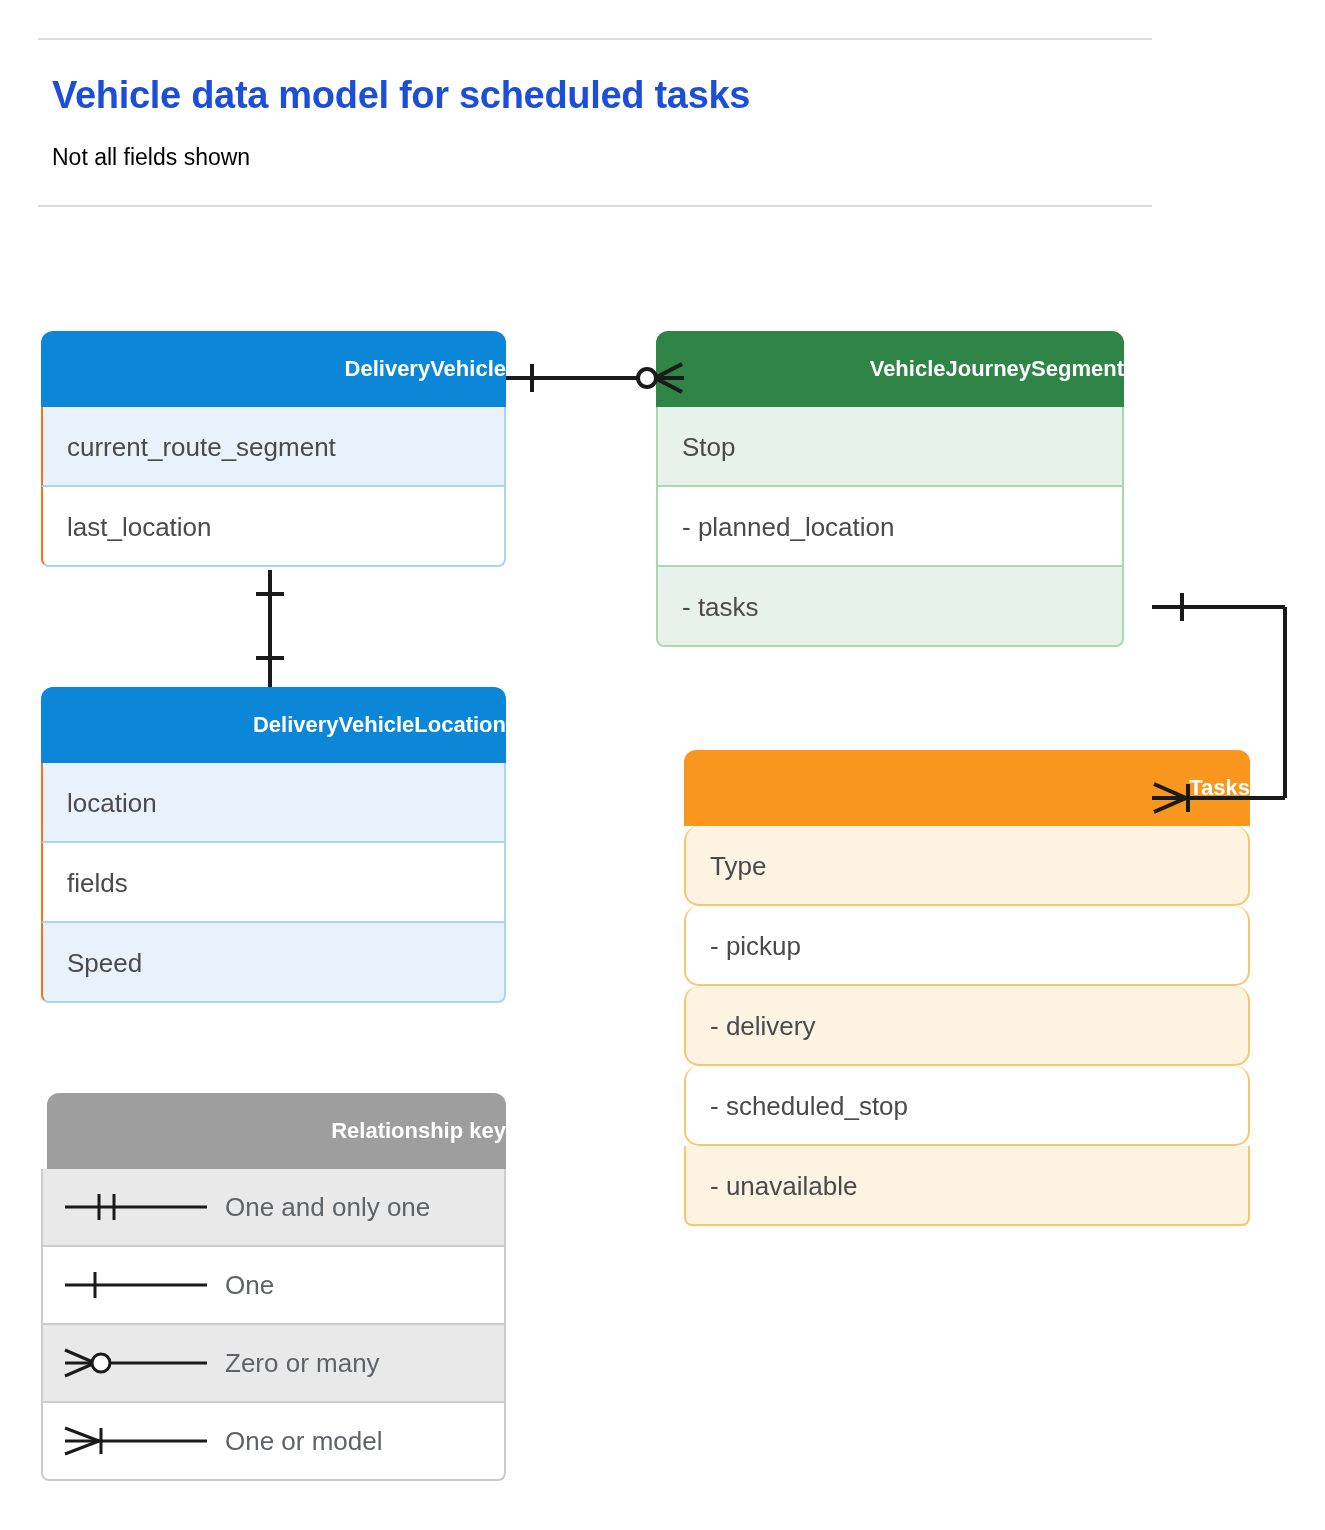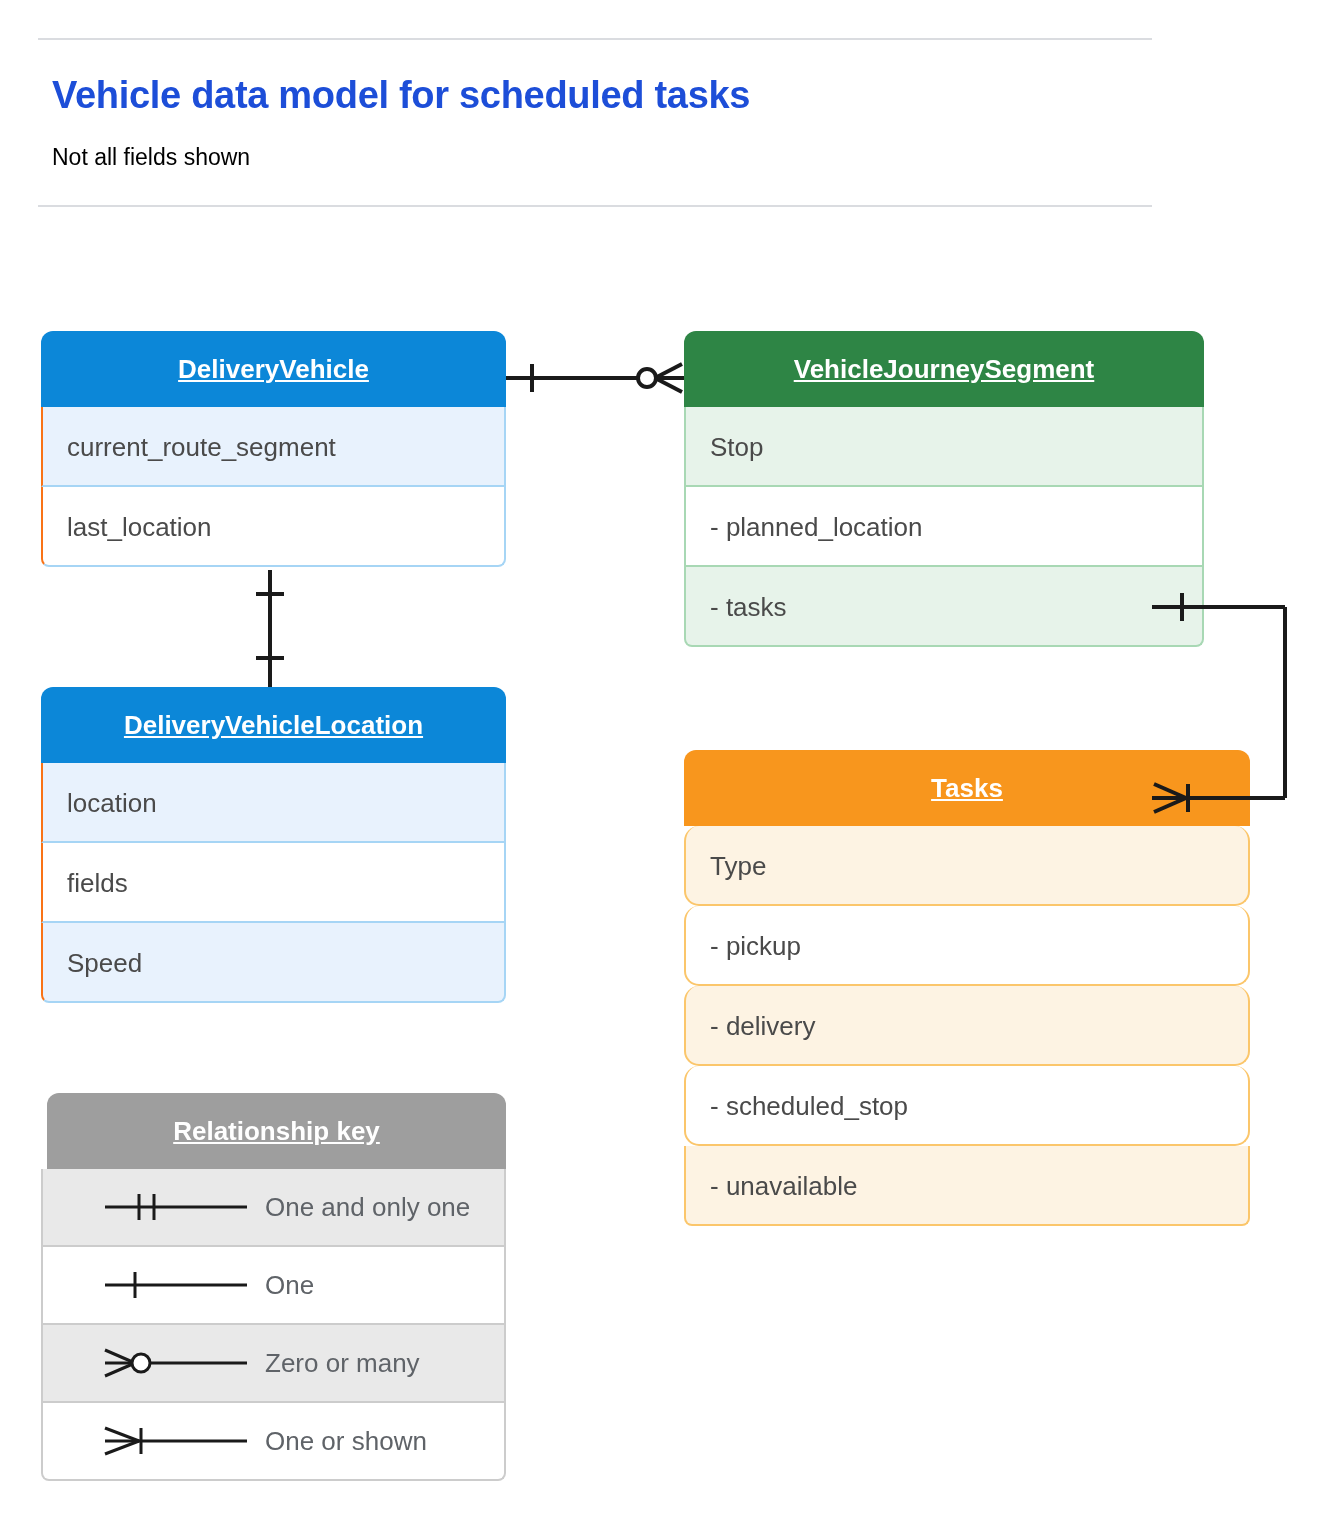--- a/index.html
+++ b/index.html
@@ -53,28 +53,27 @@
   
   .entity {
     position: absolute;
     box-sizing: border-box;
     border-radius: 12px;
   }
   .entity .ehead {
     box-sizing: border-box;
     height: 76px;
     line-height: 76px;
-    text-align: center;
-    font-size: 26px;
+    text-align: right;
+    font-size: 22px;
     font-weight: bold;
     color: #ffffff;
     border-radius: 12px 12px 0 0;
     overflow: hidden;
     white-space: nowrap;
-    text-decoration: underline;
   }
   .entity .erow {
     box-sizing: border-box;
     height: 80px;
     line-height: 80px;
     font-size: 26px;
     color: #4a4a4a;
     padding-left: 24px;
     white-space: nowrap;
     overflow: hidden;
@@ -104,31 +103,30 @@
   
   .t-gray .ehead { background: #9e9e9e; margin-left: 6px; }
   .t-gray .erow  { border-left: 2px solid #cccccc; border-right: 2px solid #cccccc;
                    border-bottom: 2px solid #cccccc; background: #ffffff;
                    padding-left: 0; position: relative; }
   .t-gray .erow.alt { background: #e9e9e9; }
 
   
   #box-deliveryvehicle          { left: 41px;  top: 331px;  width: 465px; }
   #box-deliveryvehiclelocation  { left: 41px;  top: 687px;  width: 465px; }
-  #box-vehiclejourneysegment    { left: 684px; top: 331px;  width: 520px; }
+  #box-vehiclejourneysegment    { left: 656px; top: 331px;  width: 468px; }
   #box-tasks                    { left: 684px; top: 750px;  width: 566px; }
   #box-legend                   { left: 41px;  top: 1093px; width: 465px; }
 
   .indent1 { padding-left: 42px; }
 
   
   .legend-row-inner {
     position: absolute;
     inset: 0;
-    margin-left: 40px;
   }
   .legend-sym {
     position: absolute;
     left: 18px;
     top: 50%;
     transform: translateY(-50%);
     width: 150px;
     height: 40px;
   }
   .legend-label {
@@ -237,21 +235,21 @@
     <div class="erow">
       <div class="legend-row-inner">
         <svg class="legend-sym" viewBox="0 0 150 40">
           <g stroke="#1a1a1a" stroke-width="3" fill="none">
             <line x1="4" y1="20" x2="146" y2="20"></line>
             <line x1="4" y1="7" x2="38" y2="20"></line>
             <line x1="4" y1="33" x2="38" y2="20"></line>
             <line x1="40" y1="7" x2="40" y2="33"></line>
           </g>
         </svg>
-        <div class="legend-label">One or shown</div>
+        <div class="legend-label">One or model</div>
       </div>
     </div>
   </div>
 
   <svg id="links" viewBox="0 0 1325 1530">
     <g stroke="#1a1a1a" stroke-width="4" fill="none" stroke-linecap="butt">
 
       <g>
         <line x1="506" y1="378" x2="684" y2="378"></line>
         <line x1="532" y1="364" x2="532" y2="392"></line>

